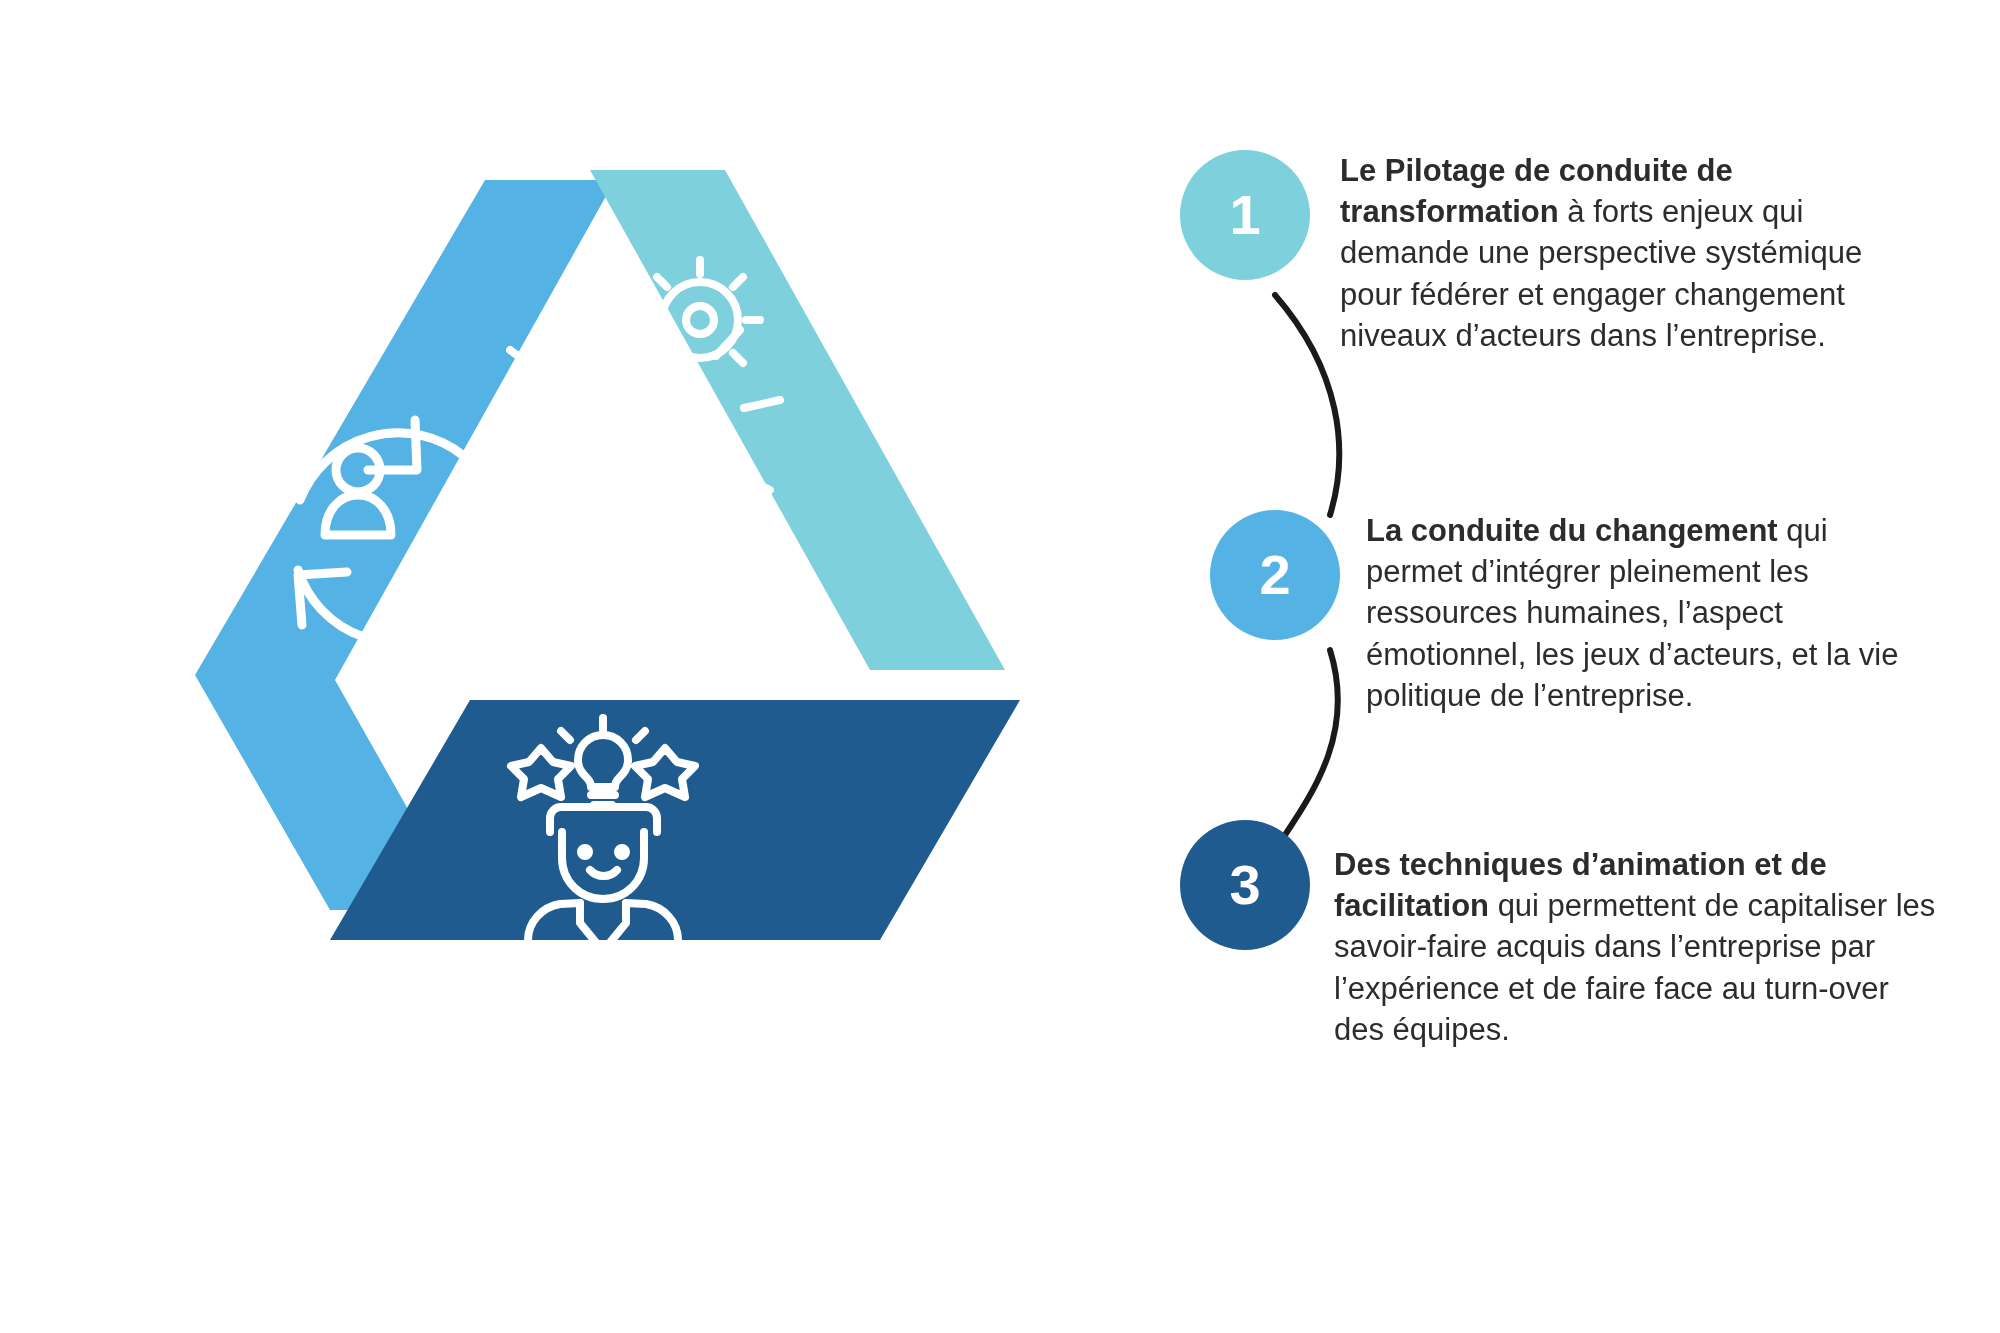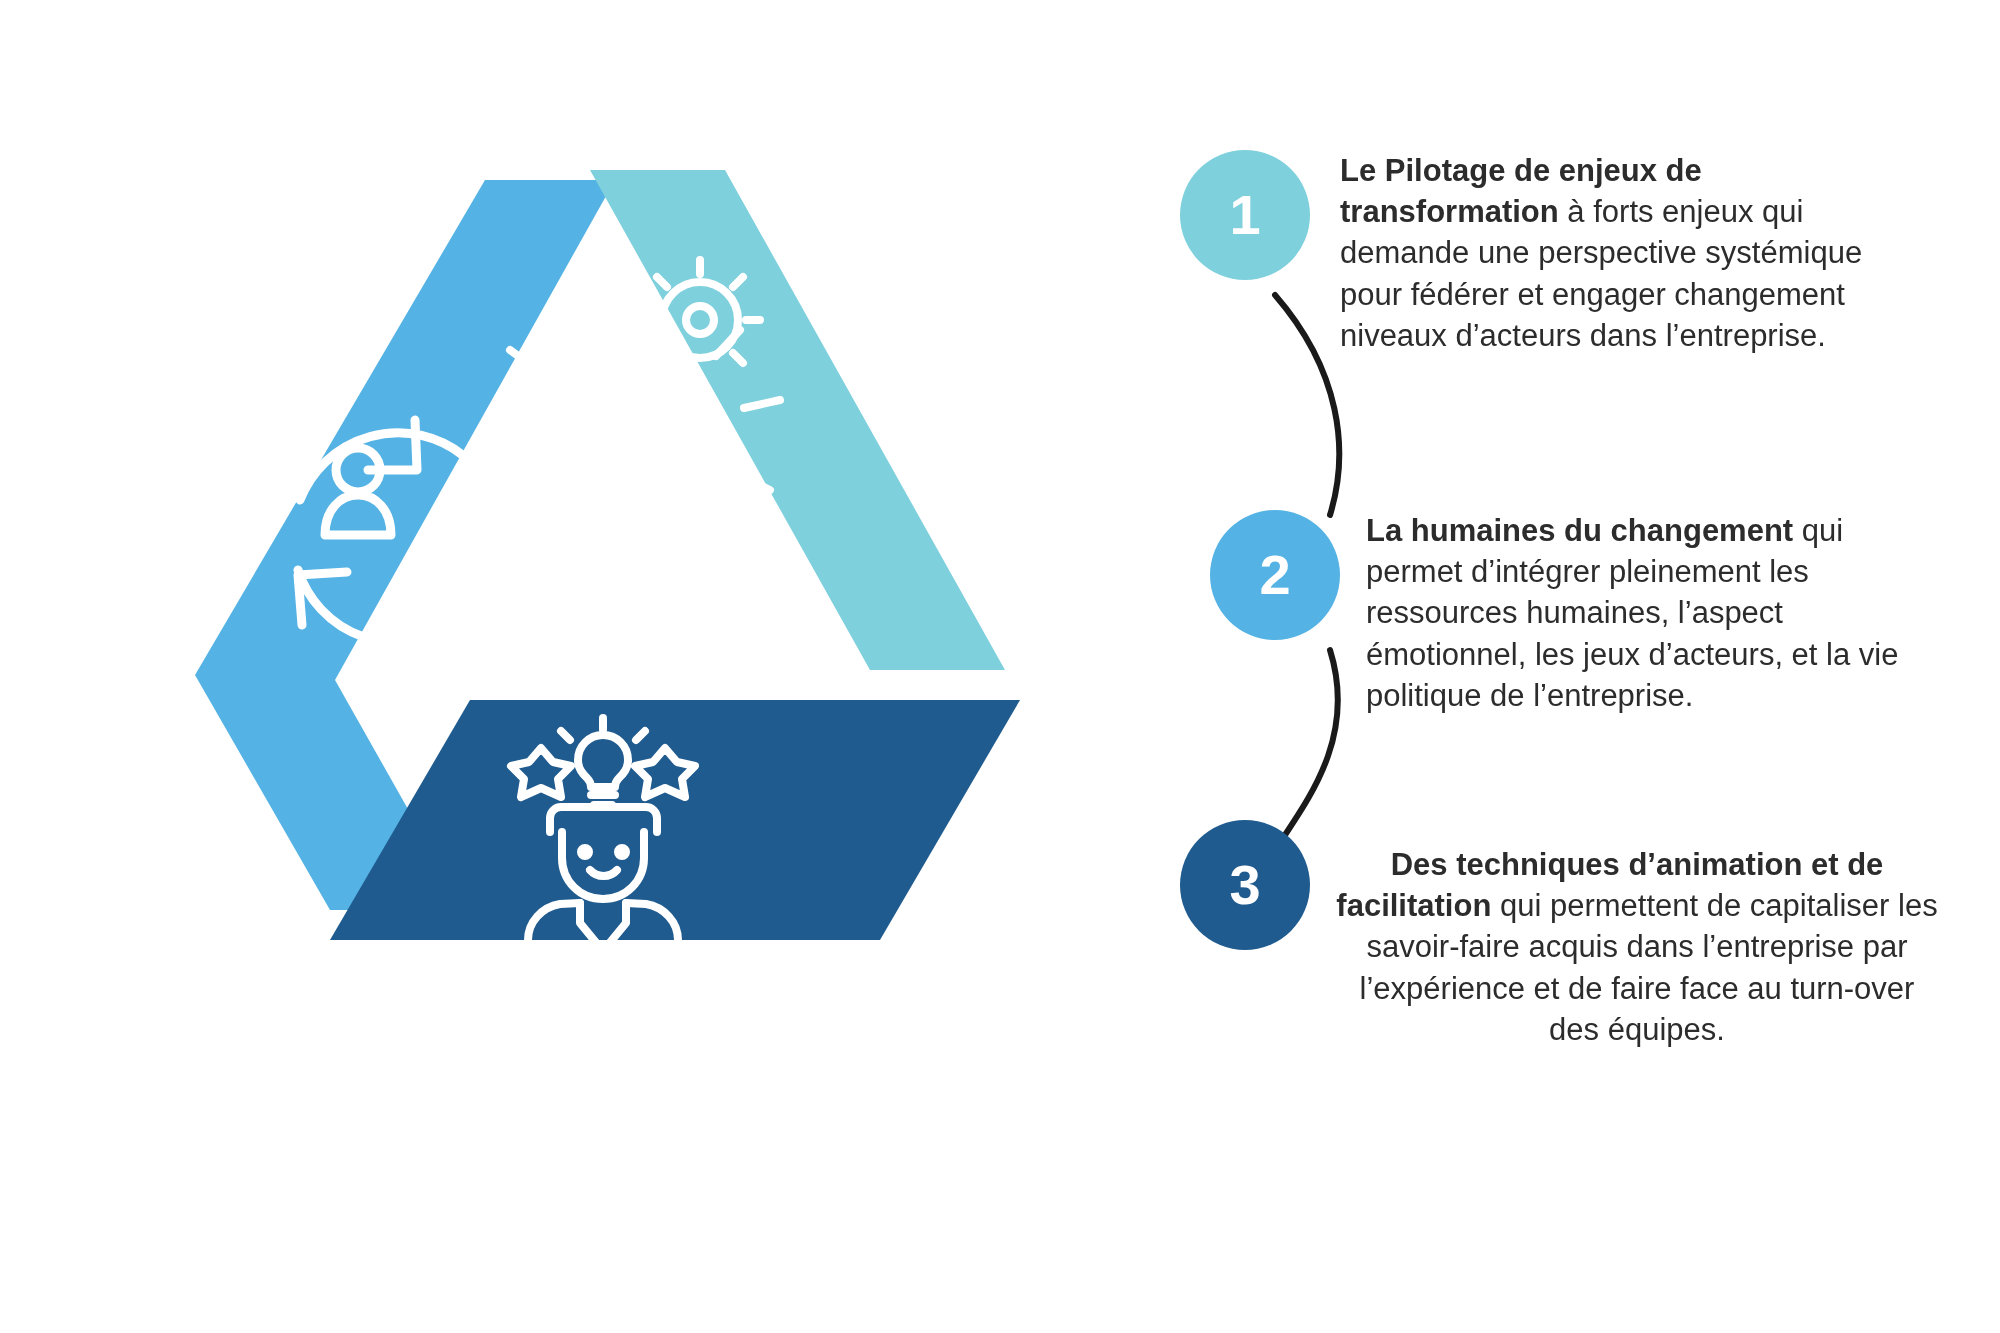--- a/index.html
+++ b/index.html
@@ -73,21 +73,21 @@
 
   .step-text {
     margin-left: 28px;
     padding-top: 6px;
     font-size: 31px;
     line-height: 1.33;
     color: #2c2c2c;
   }
   .step-1 .step-text { margin-left: 30px; padding-top: 0; }
   .step-2 .step-text { margin-left: 26px; padding-top: 0; }
-  .step-3 .step-text { margin-left: 24px; padding-top: 24px; text-align: center; }
+  .step-3 .step-text { margin-left: 24px; padding-top: 24px; }
 
   .step-text b {
     font-weight: bold;
   }
 </style>
 </head>
 <body>
 
 <div class="canvas">
 
@@ -157,28 +157,28 @@
   <div class="steps">
 
     <svg class="connector" viewBox="0 0 780 1060" xmlns="http://www.w3.org/2000/svg">
       <path d="M 95 175 C 160 250 170 330 150 395" fill="none" stroke="#1a1a1a" stroke-width="6" stroke-linecap="round"></path>
       <path d="M 150 530 C 175 610 135 670 105 715" fill="none" stroke="#1a1a1a" stroke-width="6" stroke-linecap="round"></path>
     </svg>
 
     <div class="step step-1">
       <div class="badge badge-1">1</div>
       <div class="step-text">
-        <b>Le Pilotage de enjeux de transformation</b><span> à forts enjeux qui demande une perspective systémique pour fédérer et engager changement niveaux d’acteurs dans l’entreprise.</span>
+        <b>Le Pilotage de conduite de transformation</b><span> à forts enjeux qui demande une perspective systémique pour fédérer et engager changement niveaux d’acteurs dans l’entreprise.</span>
       </div>
     </div>
 
     <div class="step step-2">
       <div class="badge badge-2">2</div>
       <div class="step-text">
-        <b>La humaines du changement</b><span> qui permet d’intégrer pleinement les ressources humaines, l’aspect émotionnel, les jeux d’acteurs, et la vie politique de l’entreprise.</span>
+        <b>La conduite du changement</b><span> qui permet d’intégrer pleinement les ressources humaines, l’aspect émotionnel, les jeux d’acteurs, et la vie politique de l’entreprise.</span>
       </div>
     </div>
 
     <div class="step step-3">
       <div class="badge badge-3">3</div>
       <div class="step-text">
         <b>Des techniques d’animation et de facilitation</b><span> qui permettent de capitaliser les savoir-faire acquis dans l’entreprise par l’expérience et de faire face au turn-over des équipes.</span>
       </div>
     </div>
 

